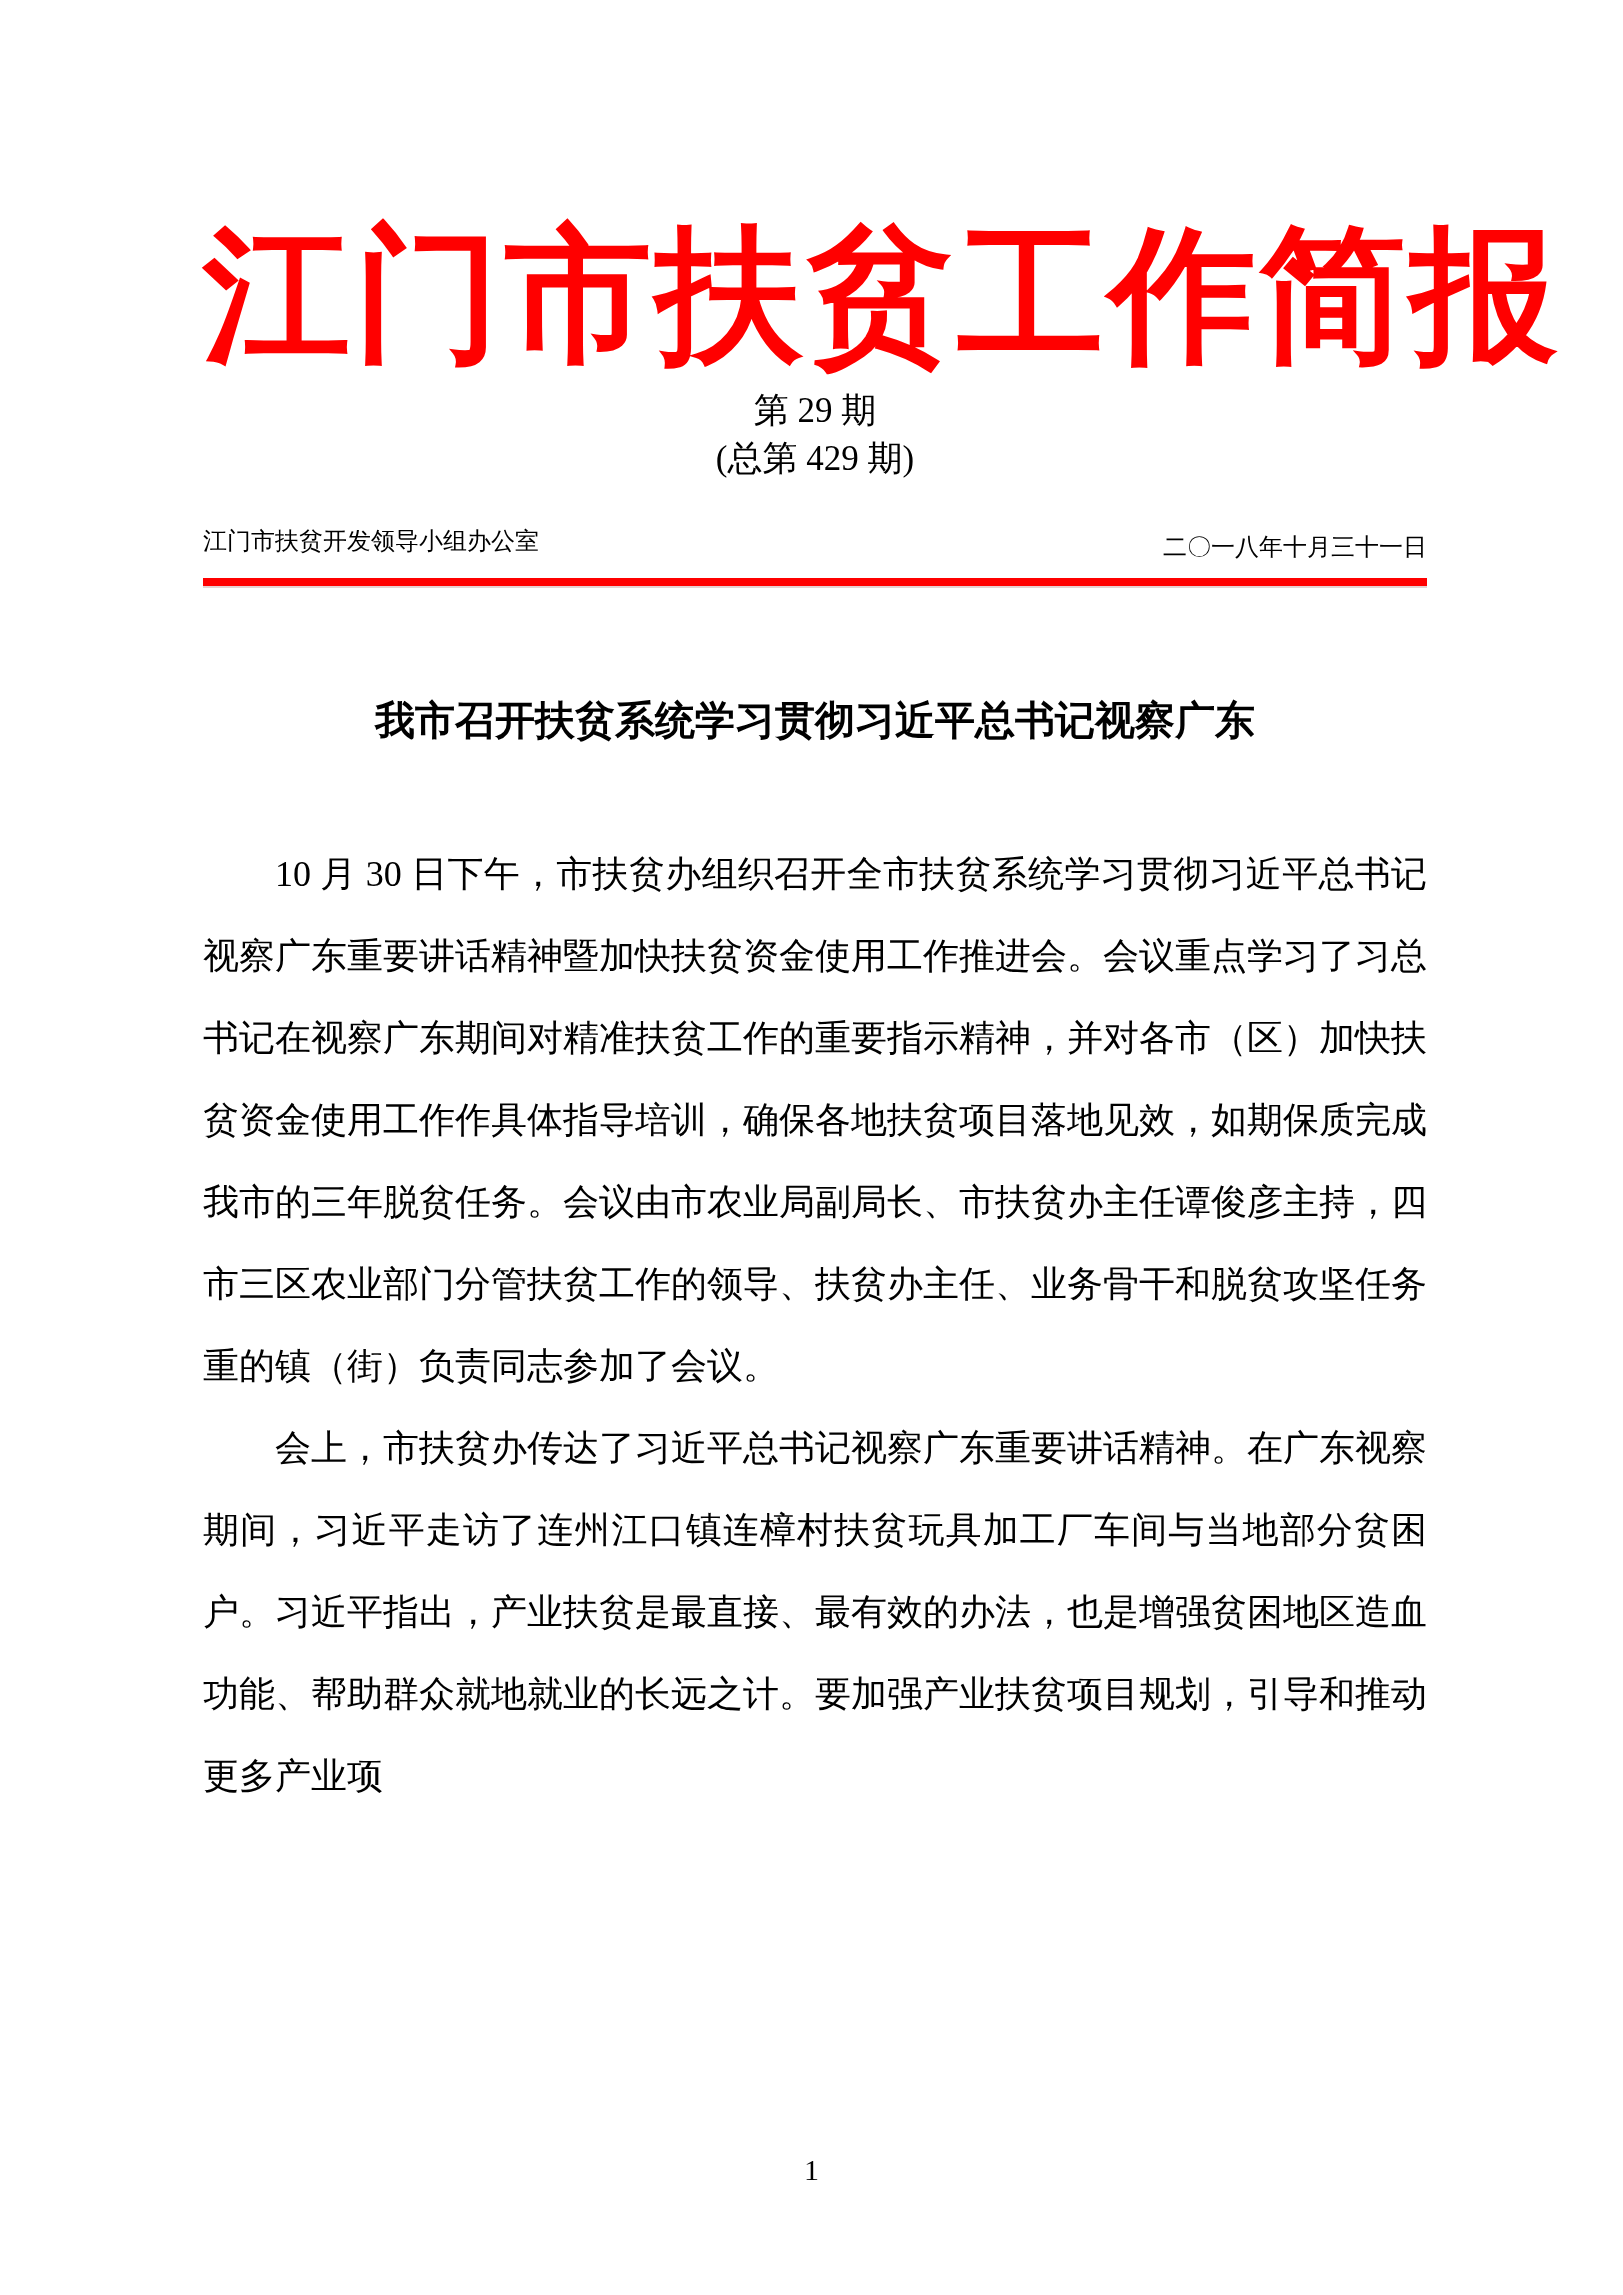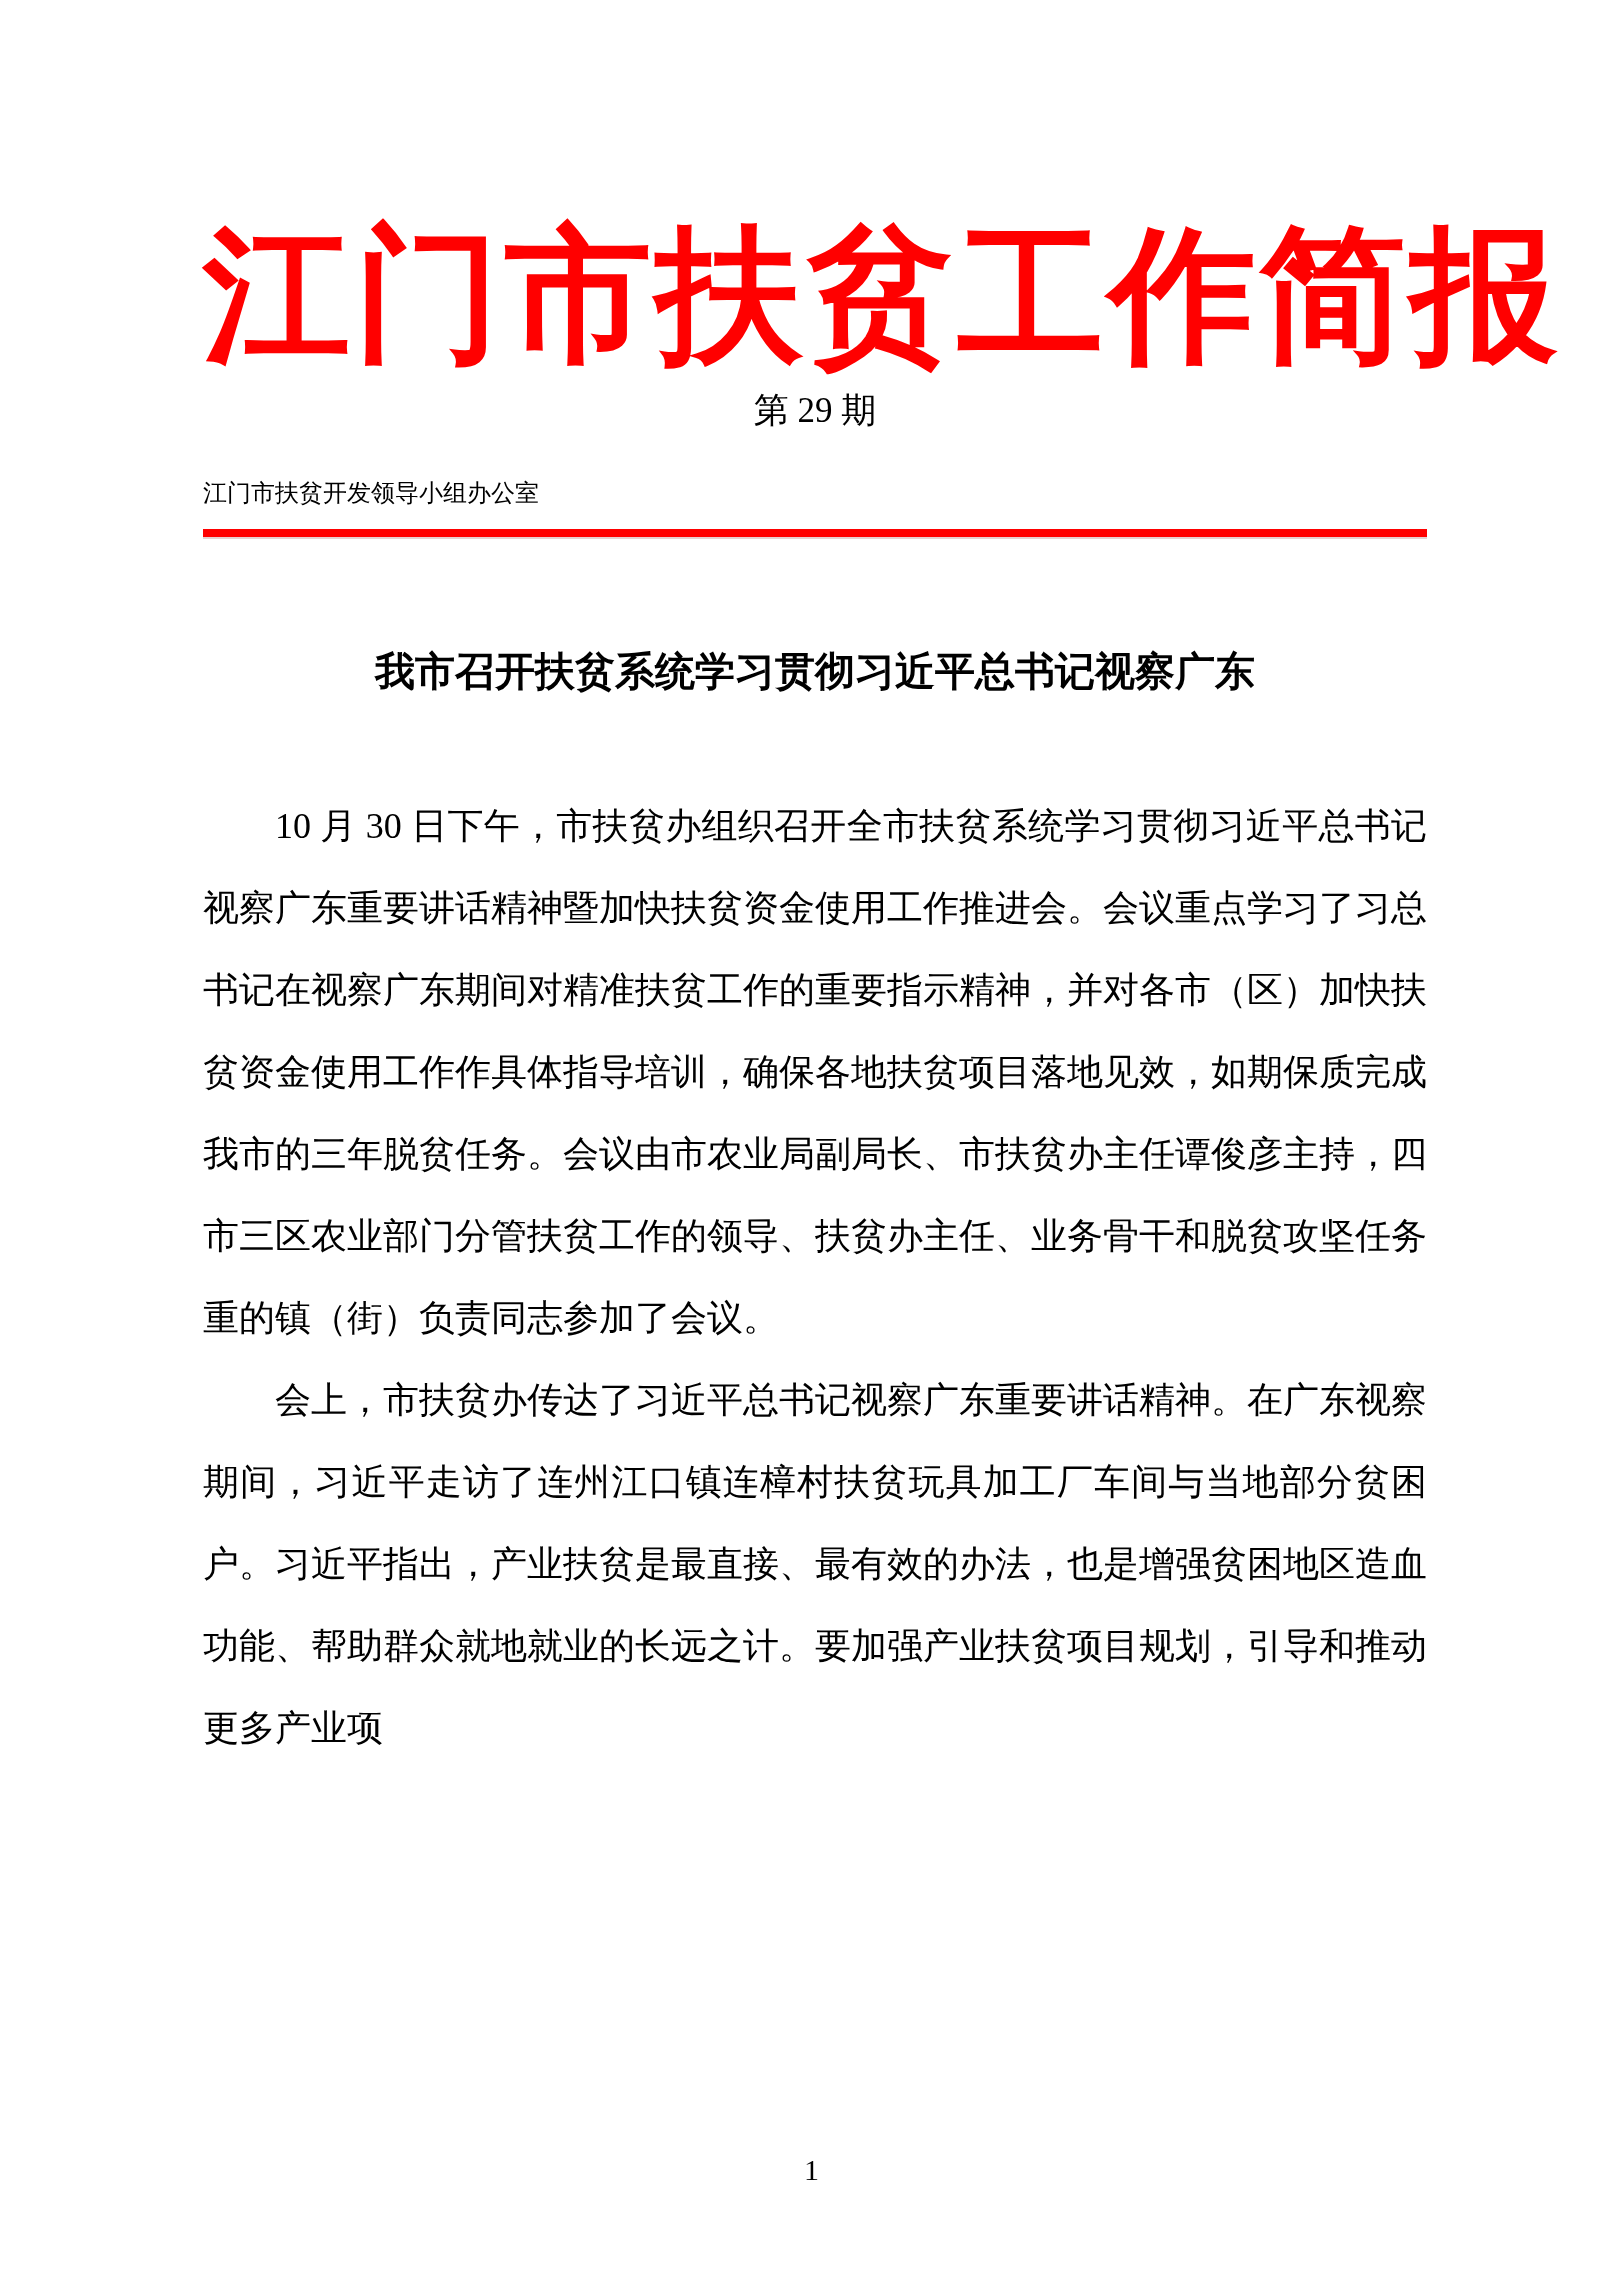--- a/index.html
+++ b/index.html
@@ -86,25 +86,27 @@
 </style>
 </head>
 <body>
 
 <div class="page">
 
   <h1 class="masthead">江门市扶贫工作简报</h1>
 
   <div class="issue-no">第 29 期</div>
 
+  <div class="issue-total">(总第 429 期)</div>
 
   <div class="org-row">
     <div class="orgs">
       <div class="org-line1">江门市扶贫开发领导小组办公室</div>
     </div>
+    <div class="issue-date">二〇一八年十月三十一日</div>
   </div>
 
   <div class="red-rule"></div>
 
   <h2 class="article-title">
     <span>我市召开扶贫系统学习贯彻习近平总书记视察广东</span><br>
   </h2>
 
   <div class="article-body">
     <p><span>10 月 30 日下午，市扶贫办组织召开全市扶贫系统学习贯彻习近平总书记视察广东重要讲话精神暨加快扶贫资金使用工作推进会。会议重点学习了习总书记在视察广东期间对精准扶贫工作的重要指示精神，并对各市（区）加快扶贫资金使用工作作具体指导培训，确保各地扶贫项目落地见效，如期保质完成我市的三年脱贫任务。会议由市农业局副局长、市扶贫办主任谭俊彦主持，四市三区农业部门分管扶贫工作的领导、扶贫办主任、业务骨干和脱贫攻坚任务重的镇（街）负责同志参加了会议。</span></p>

